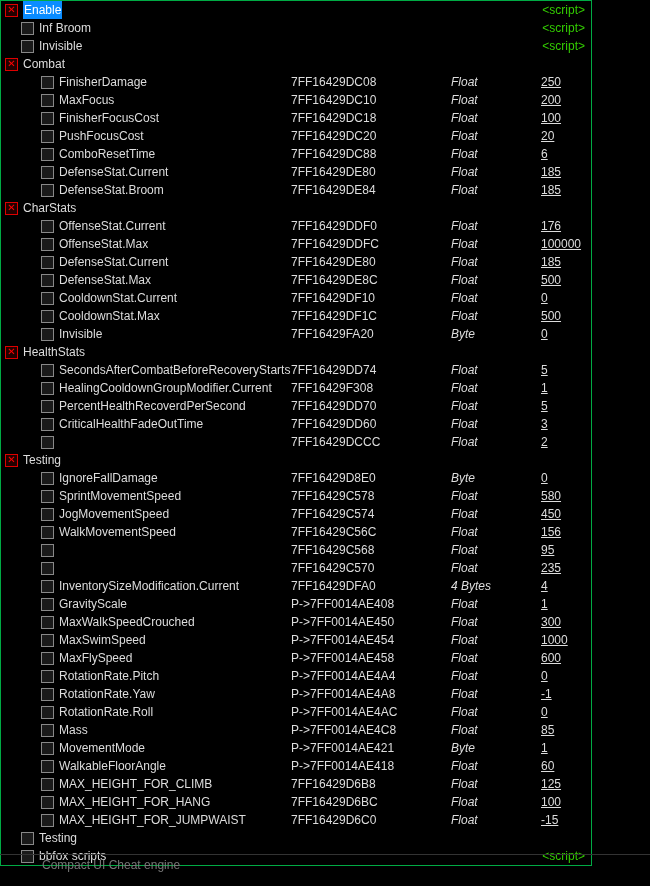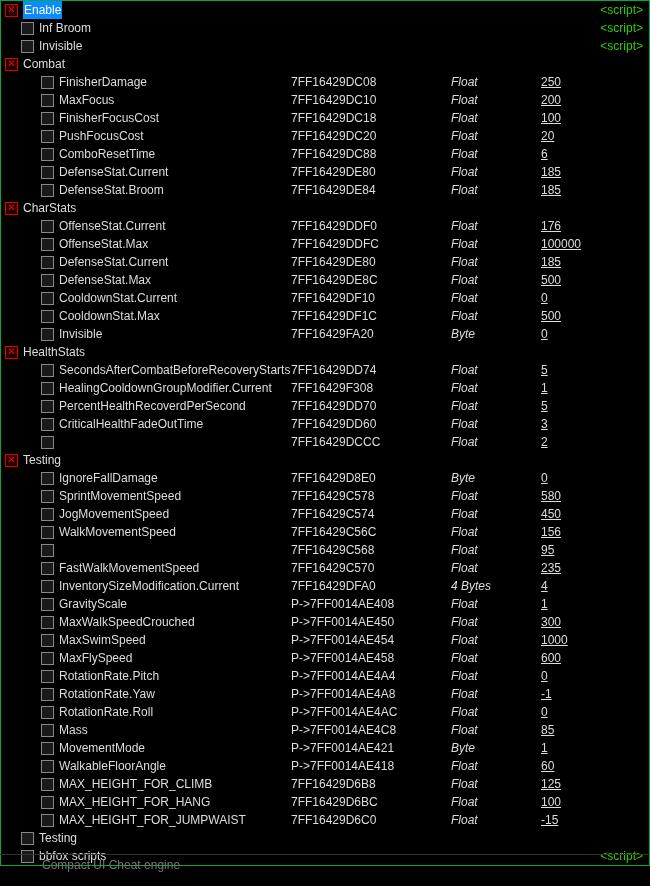--- a/index.html
+++ b/index.html
@@ -74,21 +74,21 @@
     height: 20px;
     display: flex;
     align-items: center;
     padding-left: 42px;
     color: #777;
     border-top: 1px solid #333;
     font-size: 12px;
   }
   .container {
     position: relative;
-    width: 650px;
+    width: 592px;
     height: 866px;
     overflow: hidden;
     border: 1px solid #0a4;
   }
 </style>
 </head>
 <body>
 
 <div class="container" id="tree">
     <div class="row">
@@ -340,21 +340,20 @@
       <span class="ind"></span>
       <span class="box"></span>
       <span class="col-addr">7FF16429C568</span>
       <span class="col-type">Float</span>
       <span class="col-val">95</span>
     </div>
     <div class="row">
       <span class="ind"></span>
       <span class="ind"></span>
       <span class="box"></span>
-      <span class="desc">FastWalkMovementSpeed</span>
       <span class="col-addr">7FF16429C570</span>
       <span class="col-type">Float</span>
       <span class="col-val">235</span>
     </div>
     <div class="row">
       <span class="ind"></span>
       <span class="ind"></span>
       <span class="box"></span>
       <span class="desc">InventorySizeModification.Current</span>
       <span class="col-addr">7FF16429DFA0</span>

